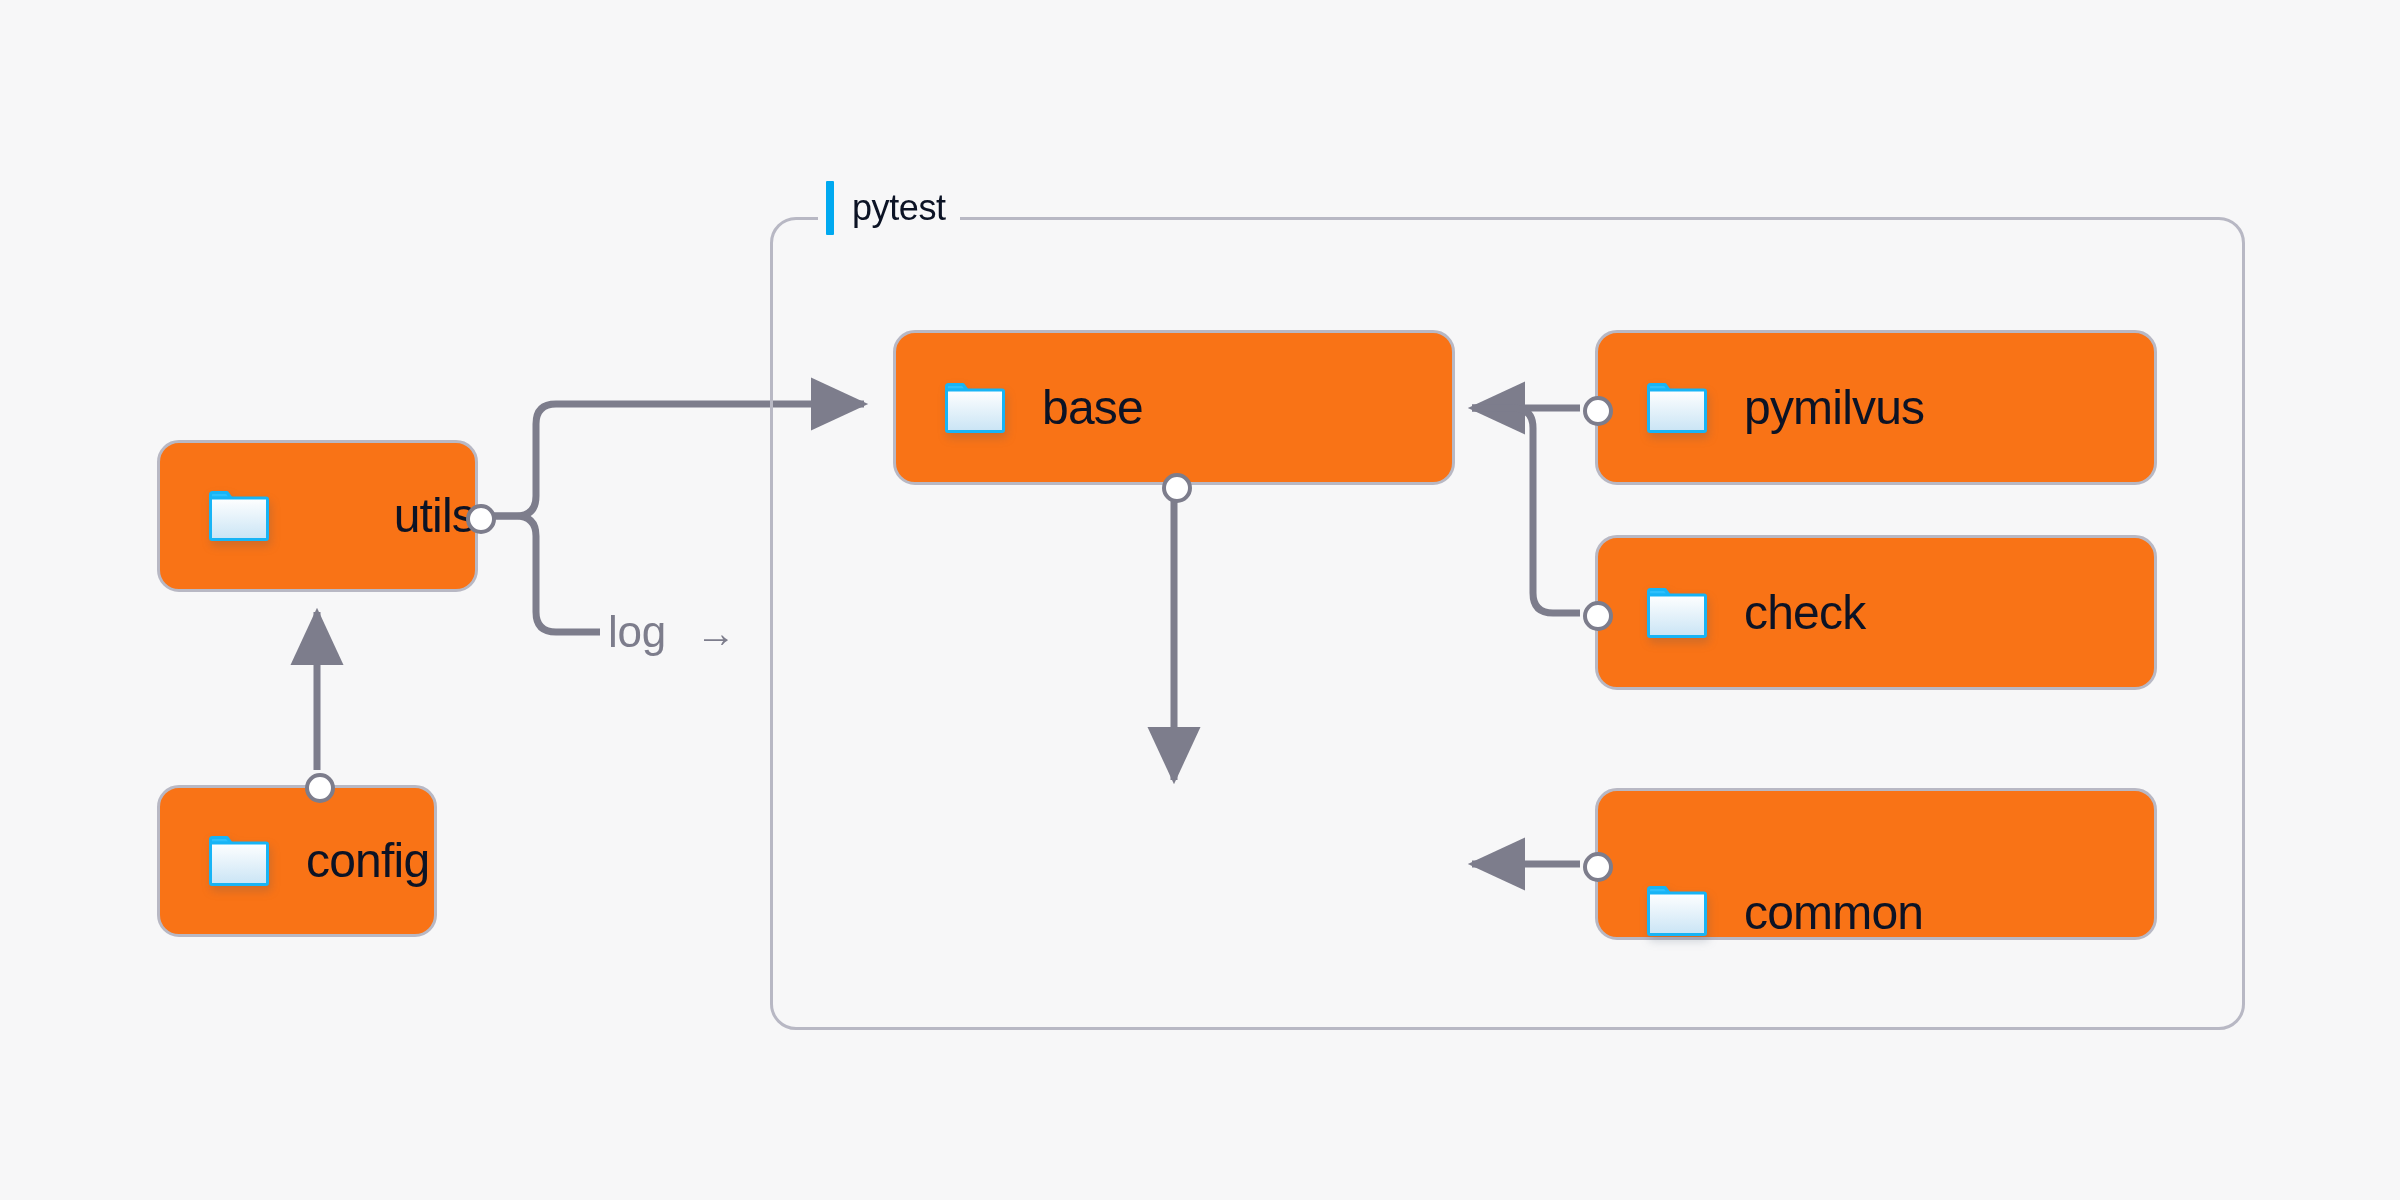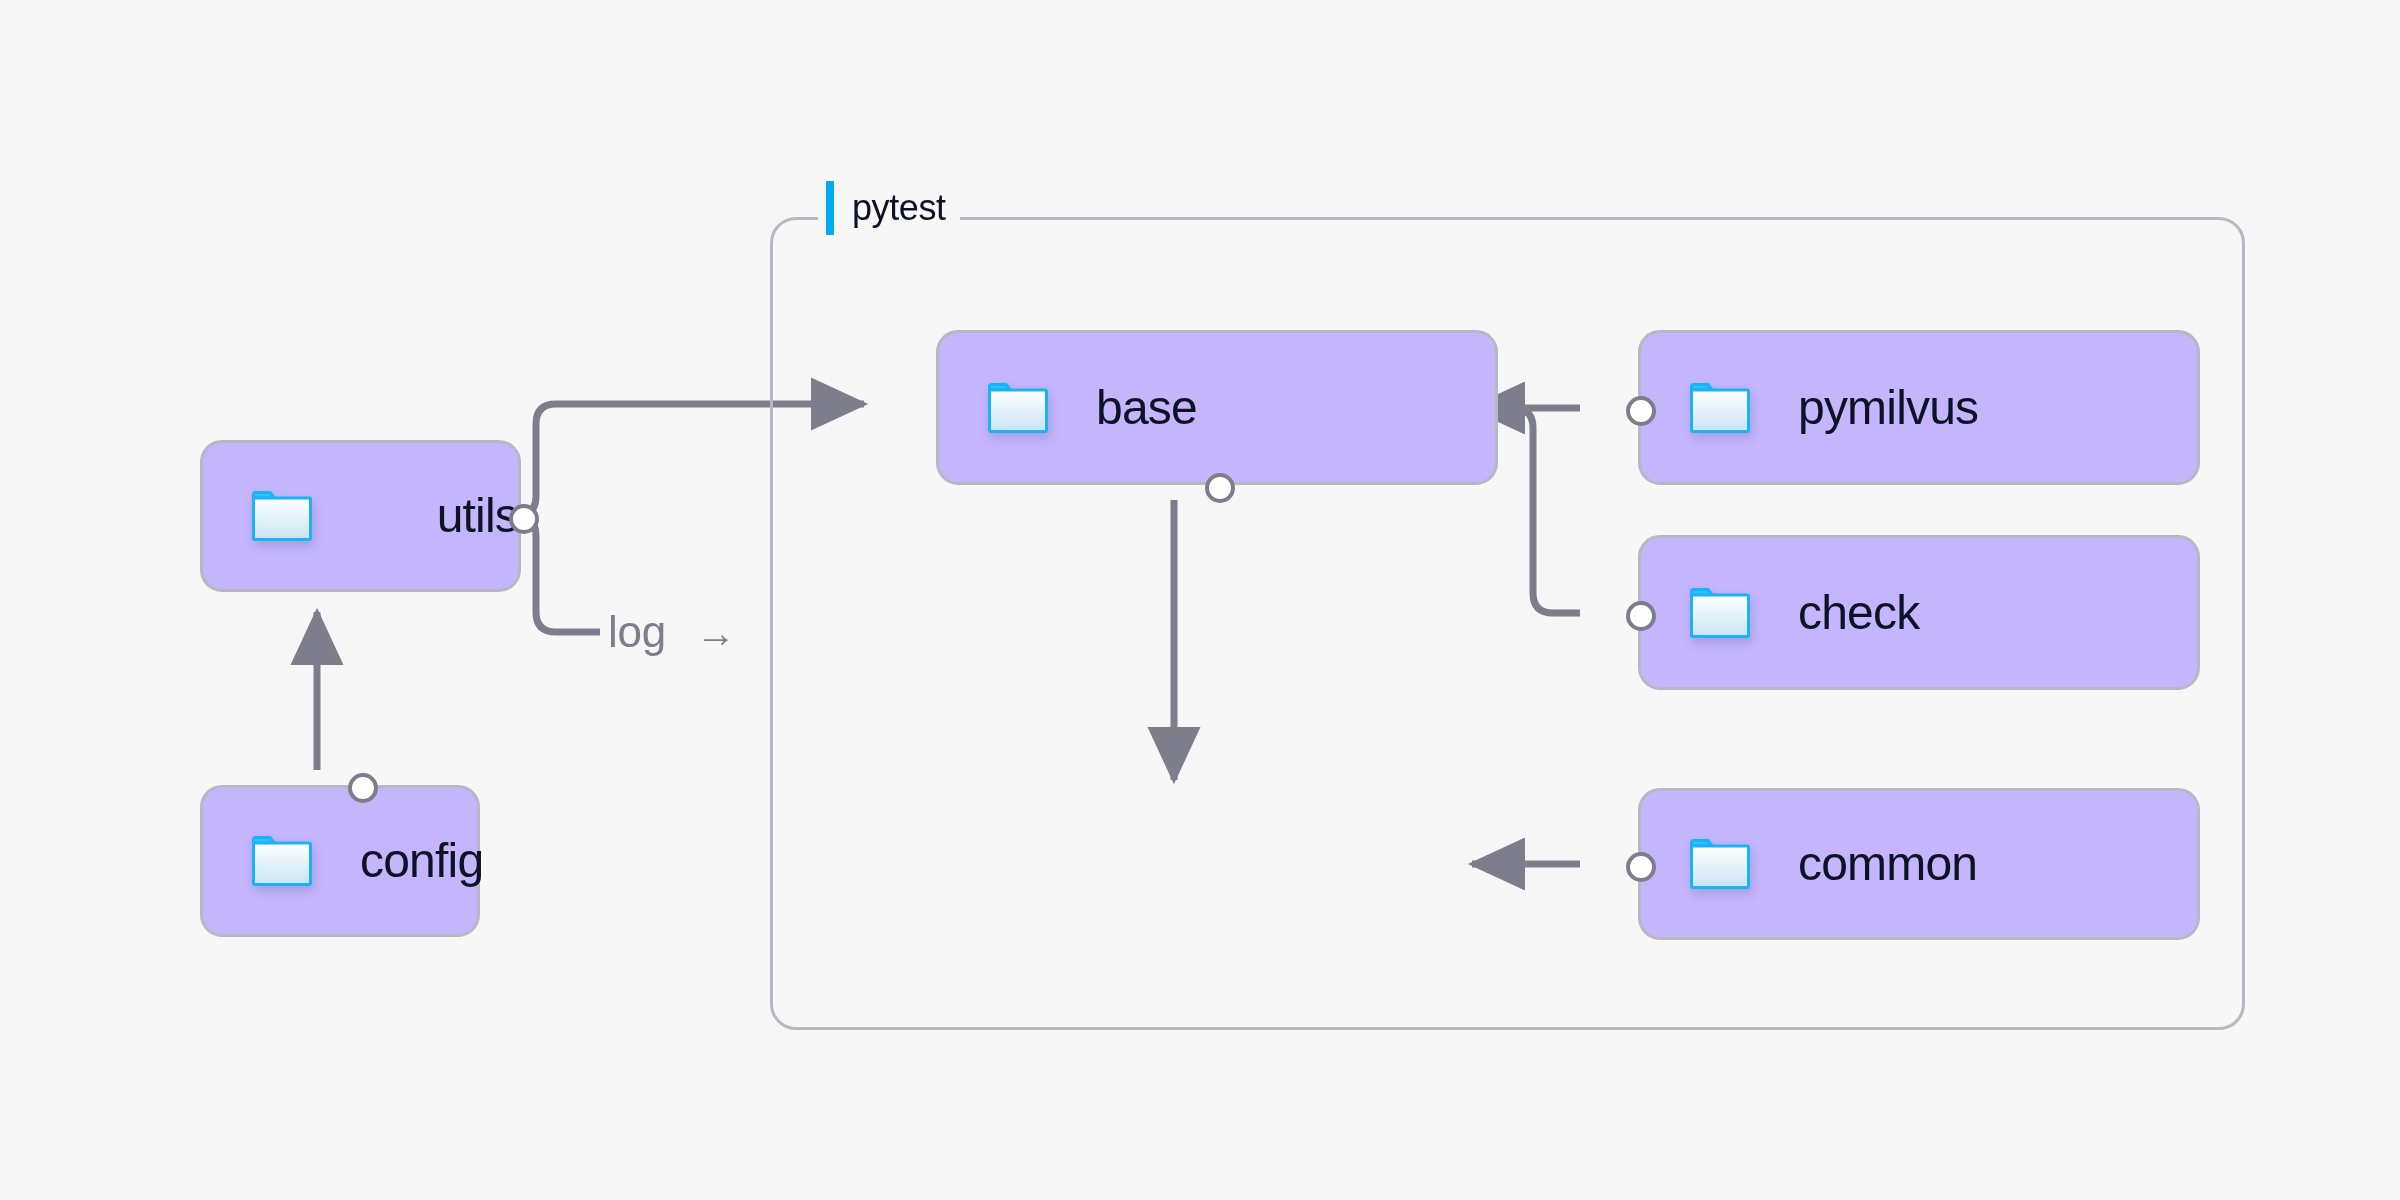--- a/index.html
+++ b/index.html
@@ -58,44 +58,43 @@
     color: #0c1325;
     letter-spacing: -0.4px;
     line-height: 1;
     white-space: nowrap;
   }
 
   
   .node {
     position: absolute;
     box-sizing: border-box;
-    background: #c4b5fd;
+    background: #f97316;
     border: 3px solid #b8b8c4;
     border-radius: 22px;
     display: flex;
     align-items: center;
     padding-left: 48px;
-    gap: 47px;
-    margin-left: 43px;
+    gap: 36px;
   }
   .node-label {
     font-size: 48px;
     color: #0c1325;
     letter-spacing: -0.8px;
     line-height: 1;
     white-space: nowrap;
   }
 
   .n-utils     { left: 157px;  top: 440px; width: 321px; height: 152px; justify-content: space-between; }
   .n-config    { left: 157px;  top: 785px; width: 280px; height: 152px; align-items: center; }
   .n-base      { left: 893px;  top: 330px; width: 562px; height: 155px; }
   .n-testcases { left: 893px;  top: 788px; width: 562px; height: 152px; }
   .n-pymilvus  { left: 1595px; top: 330px; width: 562px; height: 155px; }
   .n-check     { left: 1595px; top: 535px; width: 562px; height: 155px; }
-  .n-common    { left: 1595px; top: 788px; width: 562px; height: 152px; }
+  .n-common    { left: 1595px; top: 788px; width: 562px; height: 152px; align-items: flex-end; }
 
   
   .folder-icon {
     width: 62px;
     height: 52px;
     flex: 0 0 auto;
     display: block;
     filter: drop-shadow(2px 5px 5px rgba(60,80,110,0.22));
   }
 

